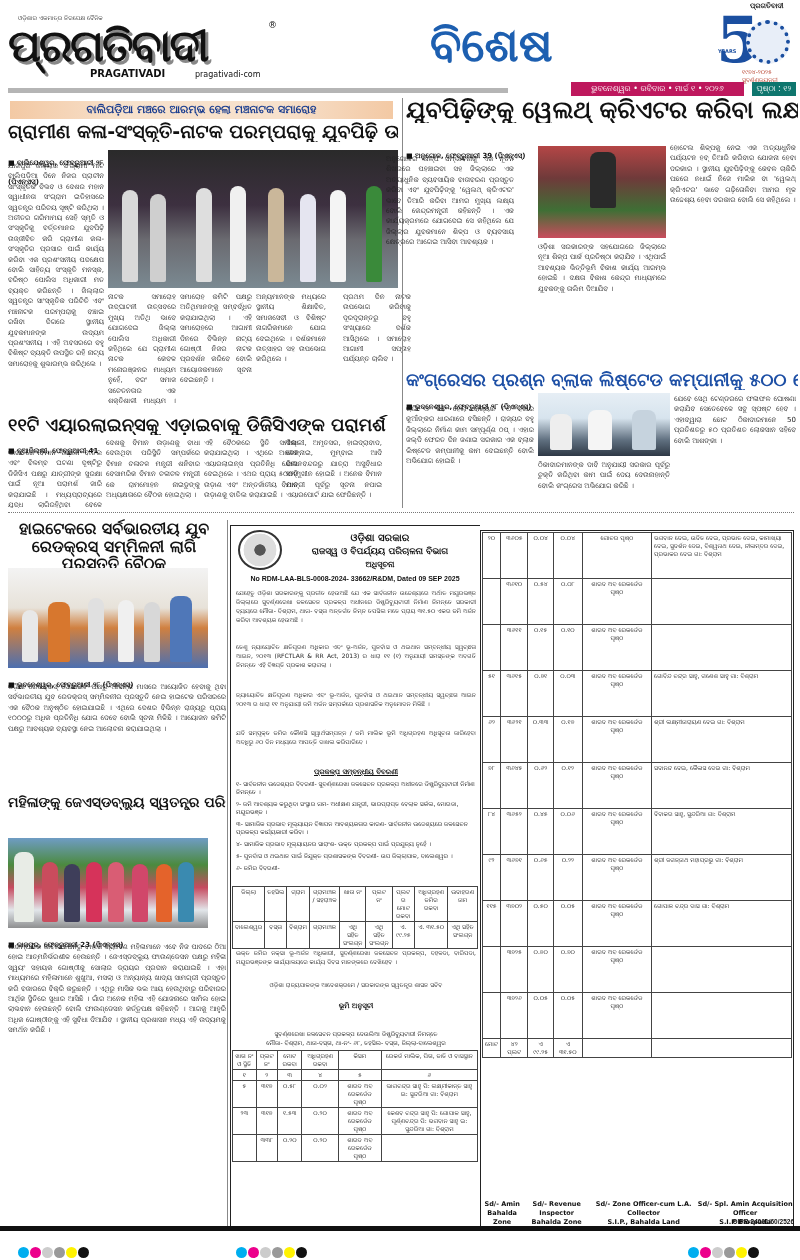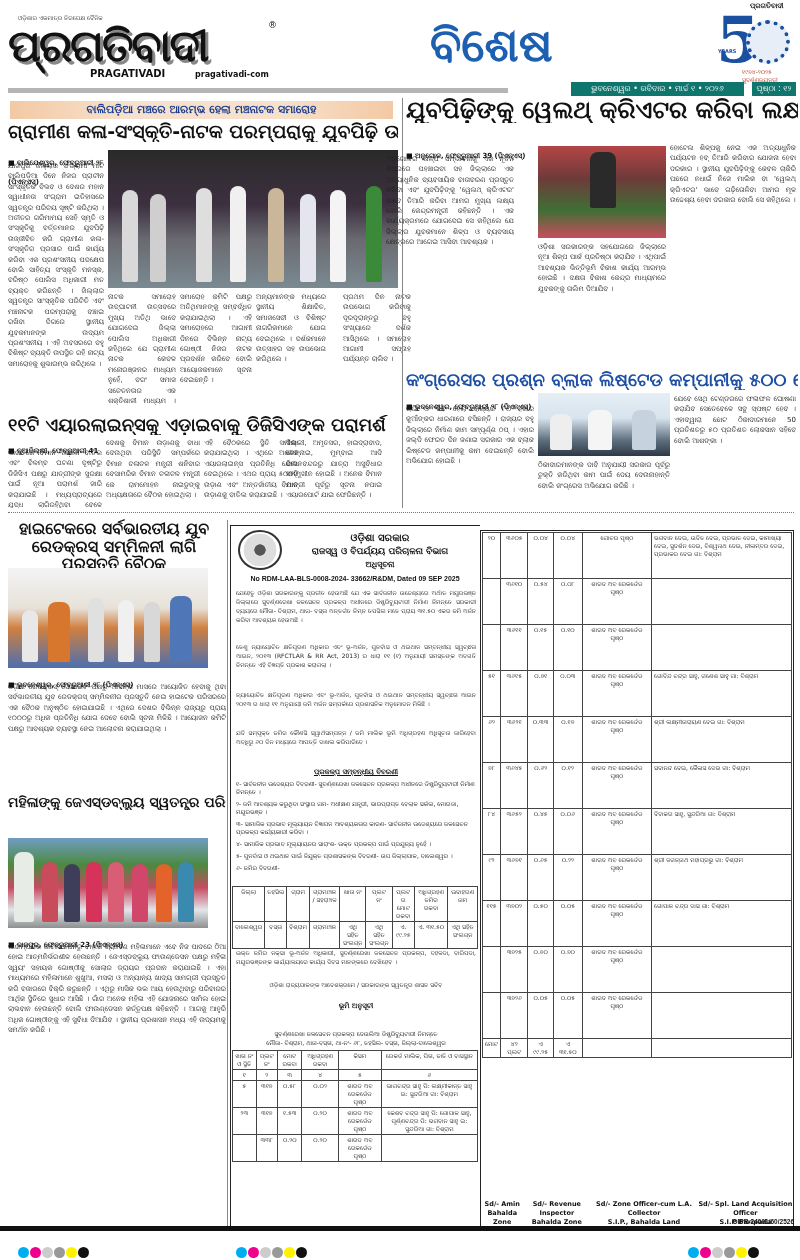--- a/index.html
+++ b/index.html
@@ -1,31 +1,31 @@
 <!DOCTYPE html>
 <html><head>
 <meta charset="utf-8">
 <style>
 *{box-sizing:border-box;margin:0;padding:0}
 body{width:800px;height:1260px;background:#fff;font-family:"DejaVu Sans",sans-serif;color:#111;position:relative;overflow:hidden}
 .abs{position:absolute}
 .masthead-tag{left:18px;top:14px;font-size:6px;color:#333}
 .logo{left:8px;top:22px;width:260px;height:48px;font-family:"DejaVu Serif",serif;font-weight:900;font-size:44px;color:#111;letter-spacing:-2px;line-height:48px;text-shadow:3px 3px 0 #888}
 .logo-sub{left:90px;top:68px;font-size:10px;font-weight:bold}
-.logo-url{left:195px;top:70px;font-size:8px;font-weight:bold}
+.logo-url{left:195px;top:70px;font-size:8px;font-weight:normal}
 .reg{left:268px;top:20px;font-size:9px}
 .greybar2{left:8px;top:88px;width:500px;height:5px;background:#b5b5b5}
 .section{left:430px;top:20px;font-size:46px;font-weight:bold;color:#1d5fb0;line-height:50px}
 .anniv{left:710px;top:2px;width:85px;height:74px}
 .anniv .five{position:absolute;left:6px;top:6px;font-size:64px;font-weight:900;color:#1b4fa0;font-family:"DejaVu Serif",serif;line-height:64px}
 .anniv .emblem{position:absolute;left:36px;top:18px;width:44px;height:44px;border-radius:50%;border:4px dotted #1b4fa0;background:#e8eef8}
 .anniv .t1{position:absolute;left:40px;top:0;font-size:7px;font-weight:bold}
 .anniv .t2{position:absolute;left:32px;top:66px;font-size:6px;color:#b2341e}
 .anniv .yrs{position:absolute;left:8px;top:46px;font-size:5px;font-weight:bold;color:#1b4fa0}
-.dateline{left:571px;top:82px;width:173px;height:14px;background:#0f766e;color:#fff;font-size:8px;line-height:14px;text-align:center}
+.dateline{left:571px;top:82px;width:173px;height:14px;background:#be185d;color:#fff;font-size:8px;line-height:14px;text-align:center}
 .pageno{left:752px;top:82px;width:44px;height:14px;background:#0f766e;color:#fff;font-size:8px;line-height:14px;text-align:center}
 .kicker{left:10px;top:101px;width:383px;height:18px;background:linear-gradient(90deg,#f3c9a4,#f7e1cc 30%,#f7e1cc 70%,#f3c9a4);color:#1a3d8f;font-size:11px;font-weight:bold;text-align:center;line-height:18px}
 .headline{font-weight:bold;line-height:1.1}
 .h1{left:8px;top:121px;width:390px;font-size:19px;color:#111;white-space:nowrap;overflow:hidden}
 .h2{left:406px;top:97px;width:392px;font-size:24px;color:#111;white-space:nowrap;overflow:hidden}
 .h3{left:8px;top:415px;width:392px;font-size:18px;white-space:nowrap;overflow:hidden}
 .h4{left:406px;top:370px;width:392px;font-size:18px;color:#1d4fa5;white-space:nowrap;overflow:hidden}
 .h5{left:10px;top:520px;width:208px;font-size:16px;text-align:center}
 .h6{left:8px;top:795px;width:218px;font-size:14px;white-space:nowrap;overflow:hidden}
 .dateline-small{font-size:7px;font-weight:bold}
@@ -357,21 +357,21 @@
     </div>
   <div class="sig">
       <div>Sd/- Revenue Inspector</div>
       <div>Bahalda Zone</div>
     </div>
   <div class="sig">
       <div>Sd/- Zone Officer-cum L.A. Collector</div>
       <div>S.I.P., Bahalda Land</div>
     </div>
   <div class="sig">
-      <div>Sd/- Spl. Land Acquisition Officer</div>
+      <div>Sd/- Spl. Amin Acquisition Officer</div>
       <div>S.I.P Baripada</div>
     </div>
 </div>
 <div class="abs sig" style="left:680px;top:1217px;width:114px;text-align:right;font-family:'Liberation Sans',sans-serif">OIPR-24001/60/2526</div>
 
 <div class="abs bottombar"></div>
 <div class="abs" style="left:18px;top:1243px" id="marks-l"><span class="regmark" style="background: rgb(0, 174, 239);"></span><span class="regmark" style="background: rgb(236, 0, 140);"></span><span class="regmark" style="background: rgb(204, 204, 204);"></span><span class="regmark" style="background: rgb(153, 153, 153);"></span><span class="regmark" style="background: rgb(255, 242, 0);"></span><span class="regmark" style="background: rgb(17, 17, 17);"></span></div>
 <div class="abs" style="left:236px;top:1243px" id="marks-c"><span class="regmark" style="background: rgb(0, 174, 239);"></span><span class="regmark" style="background: rgb(236, 0, 140);"></span><span class="regmark" style="background: rgb(204, 204, 204);"></span><span class="regmark" style="background: rgb(153, 153, 153);"></span><span class="regmark" style="background: rgb(255, 242, 0);"></span><span class="regmark" style="background: rgb(17, 17, 17);"></span></div>
 <div class="abs" style="left:688px;top:1243px" id="marks-r"><span class="regmark" style="background: rgb(0, 174, 239);"></span><span class="regmark" style="background: rgb(236, 0, 140);"></span><span class="regmark" style="background: rgb(204, 204, 204);"></span><span class="regmark" style="background: rgb(153, 153, 153);"></span><span class="regmark" style="background: rgb(255, 242, 0);"></span><span class="regmark" style="background: rgb(17, 17, 17);"></span></div>
 

